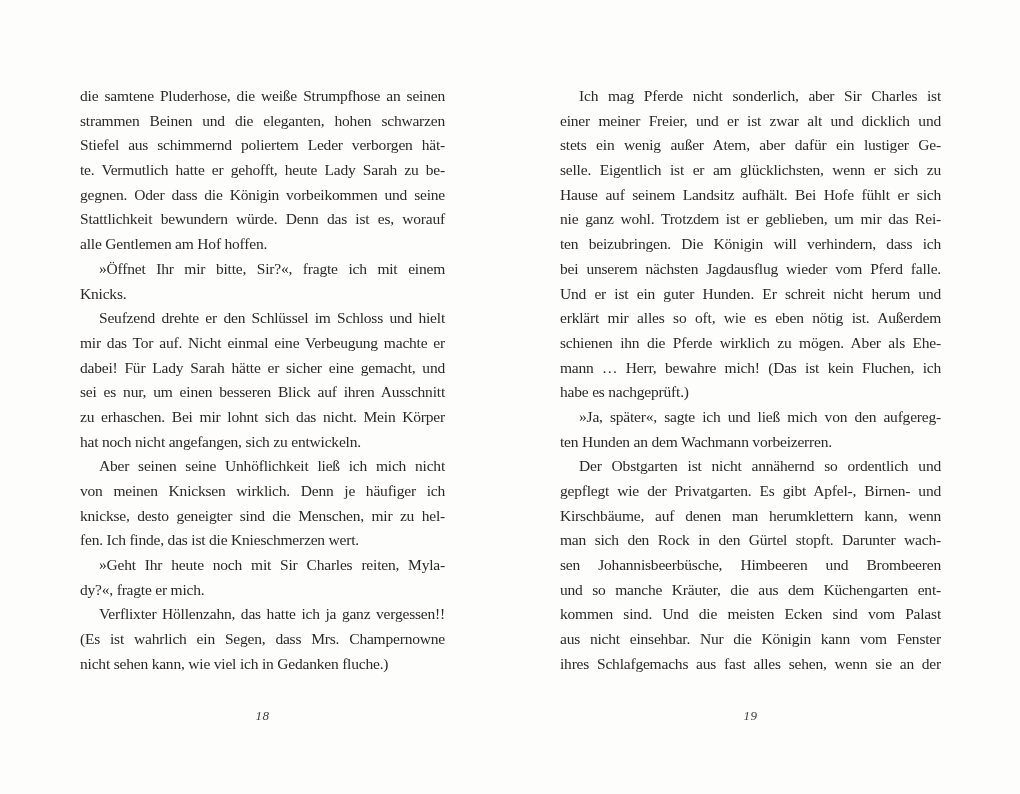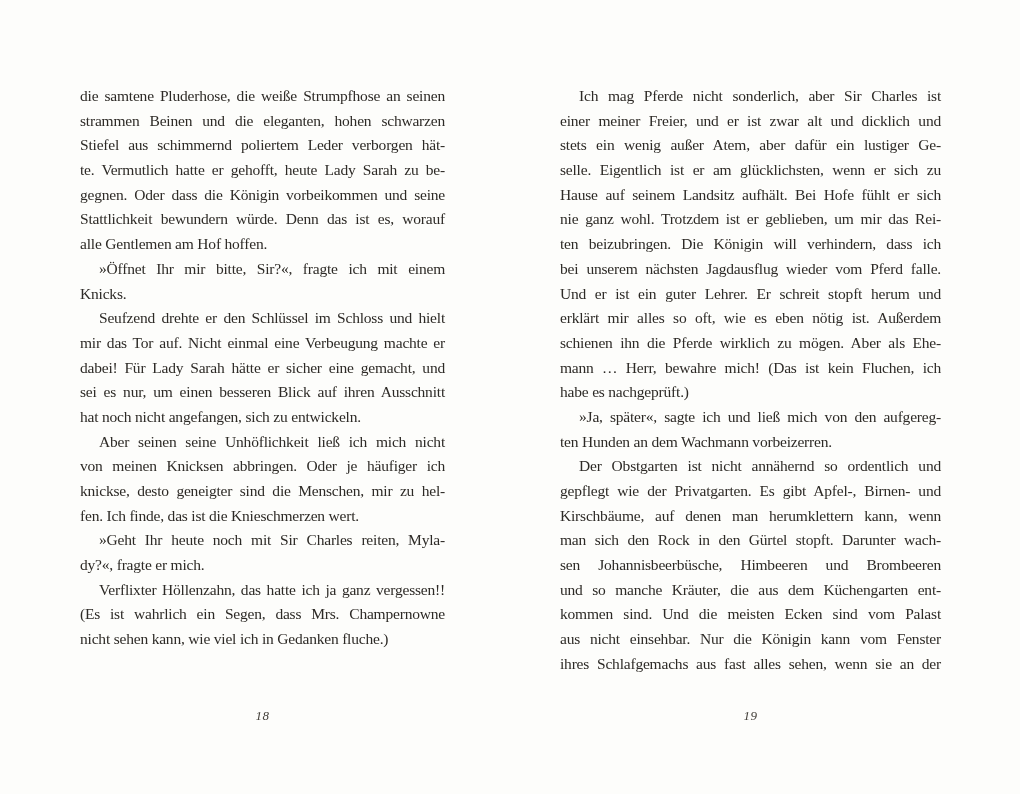--- a/index.html
+++ b/index.html
@@ -69,23 +69,24 @@
         <div class="line just">te. Vermutlich hatte er gehofft, heute Lady Sarah zu be-</div>
         <div class="line just">gegnen. Oder dass die Königin vorbeikommen und seine</div>
         <div class="line just">Stattlichkeit bewundern würde. Denn das ist es, worauf</div>
         <div class="line">alle Gentlemen am Hof hoffen.</div>
         <div class="line indent just">»Öffnet Ihr mir bitte, Sir?«, fragte ich mit einem</div>
         <div class="line">Knicks.</div>
         <div class="line indent just">Seufzend drehte er den Schlüssel im Schloss und hielt</div>
         <div class="line just">mir das Tor auf. Nicht einmal eine Verbeugung machte er</div>
         <div class="line just">dabei! Für Lady Sarah hätte er sicher eine gemacht, und</div>
         <div class="line just">sei es nur, um einen besseren Blick auf ihren Ausschnitt</div>
+        <div class="line just">zu erhaschen. Bei mir lohnt sich das nicht. Mein Körper</div>
         <div class="line">hat noch nicht angefangen, sich zu entwickeln.</div>
         <div class="line indent just">Aber seinen seine Unhöflichkeit ließ ich mich nicht</div>
-        <div class="line just">von meinen Knicksen abbringen. Oder je häufiger ich</div>
+        <div class="line just">von meinen Knicksen wirklich. Denn je häufiger ich</div>
         <div class="line just">knickse, desto geneigter sind die Menschen, mir zu hel-</div>
         <div class="line">fen. Ich finde, das ist die Knieschmerzen wert.</div>
         <div class="line indent just">»Geht Ihr heute noch mit Sir Charles reiten, Myla-</div>
         <div class="line">dy?«, fragte er mich.</div>
         <div class="line indent just">Verflixter Höllenzahn, das hatte ich ja ganz vergessen!!</div>
         <div class="line just">(Es ist wahrlich ein Segen, dass Mrs. Champernowne</div>
         <div class="line">nicht sehen kann, wie viel ich in Gedanken fluche.)</div>
       </div>
     <div class="folio">18</div>
   </section>
@@ -93,21 +94,21 @@
   <section class="page page-right">
     <div class="textblock">
         <div class="line indent just">Ich mag Pferde nicht sonderlich, aber Sir Charles ist</div>
         <div class="line just">einer meiner Freier, und er ist zwar alt und dicklich und</div>
         <div class="line just">stets ein wenig außer Atem, aber dafür ein lustiger Ge-</div>
         <div class="line just">selle. Eigentlich ist er am glücklichsten, wenn er sich zu</div>
         <div class="line just">Hause auf seinem Landsitz aufhält. Bei Hofe fühlt er sich</div>
         <div class="line just">nie ganz wohl. Trotzdem ist er geblieben, um mir das Rei-</div>
         <div class="line just">ten beizubringen. Die Königin will verhindern, dass ich</div>
         <div class="line just">bei unserem nächsten Jagdausflug wieder vom Pferd falle.</div>
-        <div class="line just">Und er ist ein guter Lehrer. Er schreit stopft herum und</div>
+        <div class="line just">Und er ist ein guter Hunden. Er schreit nicht herum und</div>
         <div class="line just">erklärt mir alles so oft, wie es eben nötig ist. Außerdem</div>
         <div class="line just">schienen ihn die Pferde wirklich zu mögen. Aber als Ehe-</div>
         <div class="line just">mann … Herr, bewahre mich! (Das ist kein Fluchen, ich</div>
         <div class="line">habe es nachgeprüft.)</div>
         <div class="line indent just">»Ja, später«, sagte ich und ließ mich von den aufgereg-</div>
         <div class="line">ten Hunden an dem Wachmann vorbeizerren.</div>
         <div class="line indent just">Der Obstgarten ist nicht annähernd so ordentlich und</div>
         <div class="line just">gepflegt wie der Privatgarten. Es gibt Apfel-, Birnen- und</div>
         <div class="line just">Kirschbäume, auf denen man herumklettern kann, wenn</div>
         <div class="line just">man sich den Rock in den Gürtel stopft. Darunter wach-</div>

